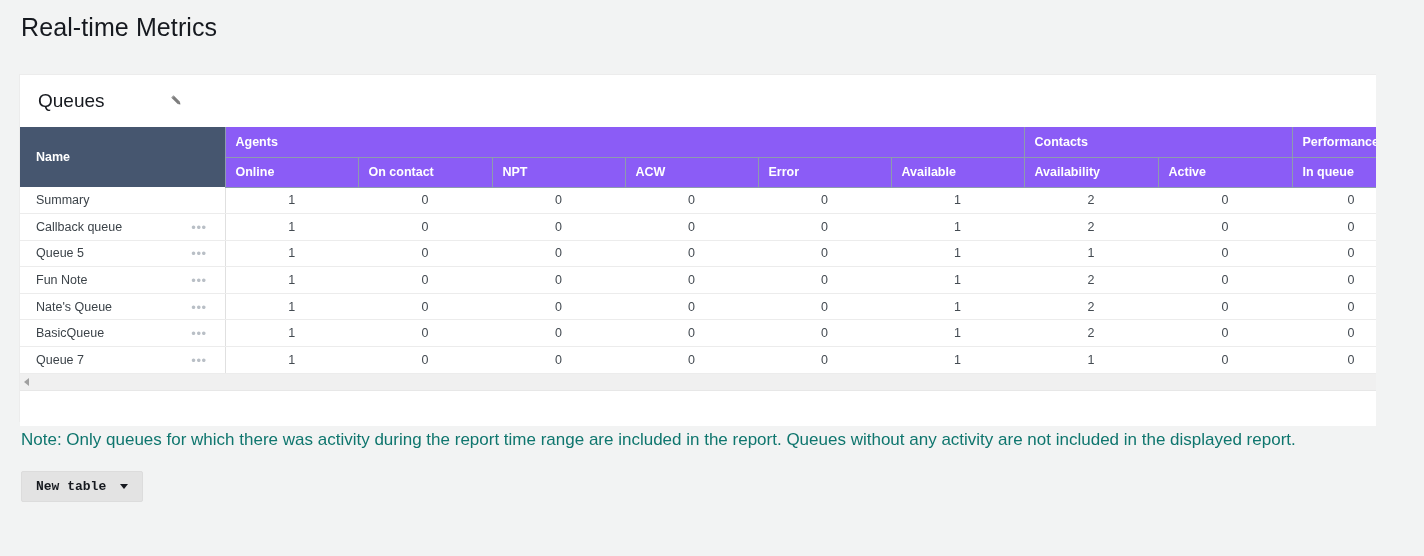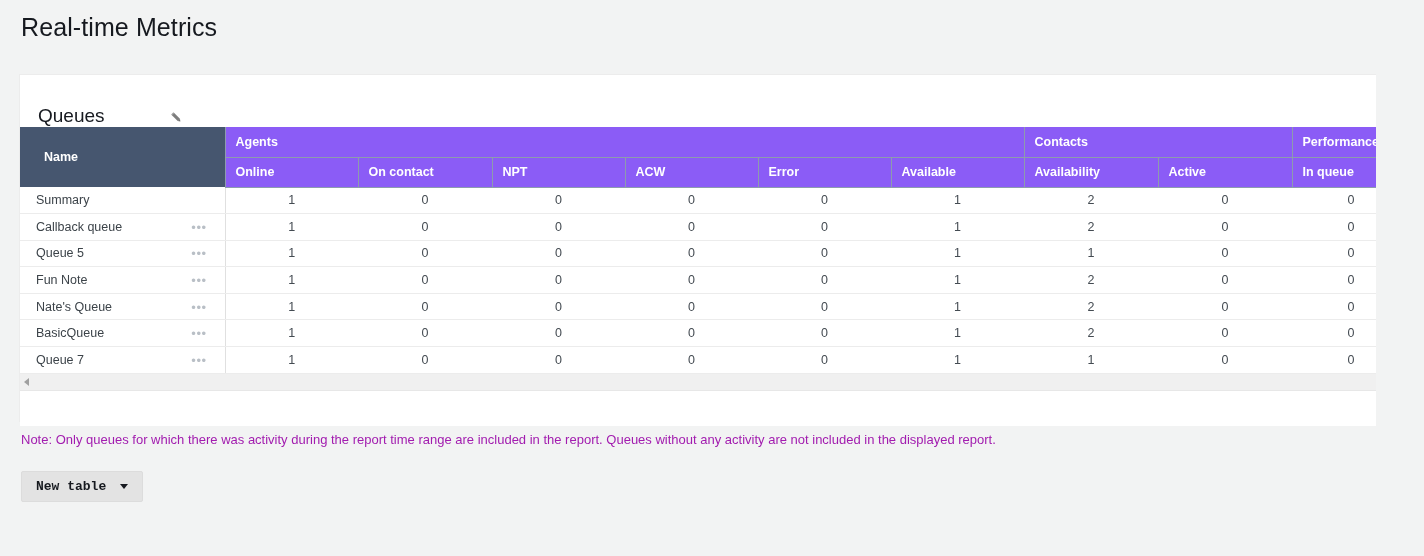--- a/index.html
+++ b/index.html
@@ -40,21 +40,21 @@
   .card-inner {
     position: absolute;
     left: 0; top: 0;
     width: 1390px; height: 346px;
     background: #ffffff;
     box-shadow: 0 0 0 1px #ececec;
   }
   .card-header {
     height: 52px;
     display: flex;
-    align-items: flex-end;
+    align-items: center;
     padding-left: 18px;
     gap: 44px;
   }
   .card-title {
     font-size: 19px;
     color: #16191f;
     font-weight: 400;
   }
   .edit-icon {
     margin-left: 18px;
@@ -88,21 +88,21 @@
     border-bottom: 1px solid #8d9bae;
     height: 30px;
     vertical-align: middle;
     white-space: nowrap;
   }
   table.metrics th.name-col {
     background: #46566f;
     border-right: 1px solid #8d9bae;
     border-bottom: none;
     vertical-align: middle;
-    padding-left: 24px;
+    padding-left: 16px;
   }
   table.metrics th.sub-last,
   table.metrics th.grp-last { border-right: none; margin-left: 12px; }
 
   table.metrics td {
     height: 26.6px;
     padding: 0 10px;
     font-size: 12.5px;
     color: #444b52;
     border-bottom: 1px solid #ececec;
@@ -149,22 +149,22 @@
     border-bottom: 4px solid transparent;
     border-right: 5px solid #a0a0a0;
     cursor: pointer;
   }
   .card-pad { height: 35px; background:#ffffff; }
 
   
   .note {
     position: absolute;
     left: 21px; top: 432px;
-    font-size: 13px;
-    color: #a21caf;
+    font-size: 17px;
+    color: #0f766e;
     line-height: 16px;
   }
   .new-table-btn {
     position: absolute;
     left: 21px; top: 471px;
     height: 31px;
     background: #e3e3e3;
     border: 1px solid #dcdcdc;
     border-radius: 2px;
     display: inline-flex;

